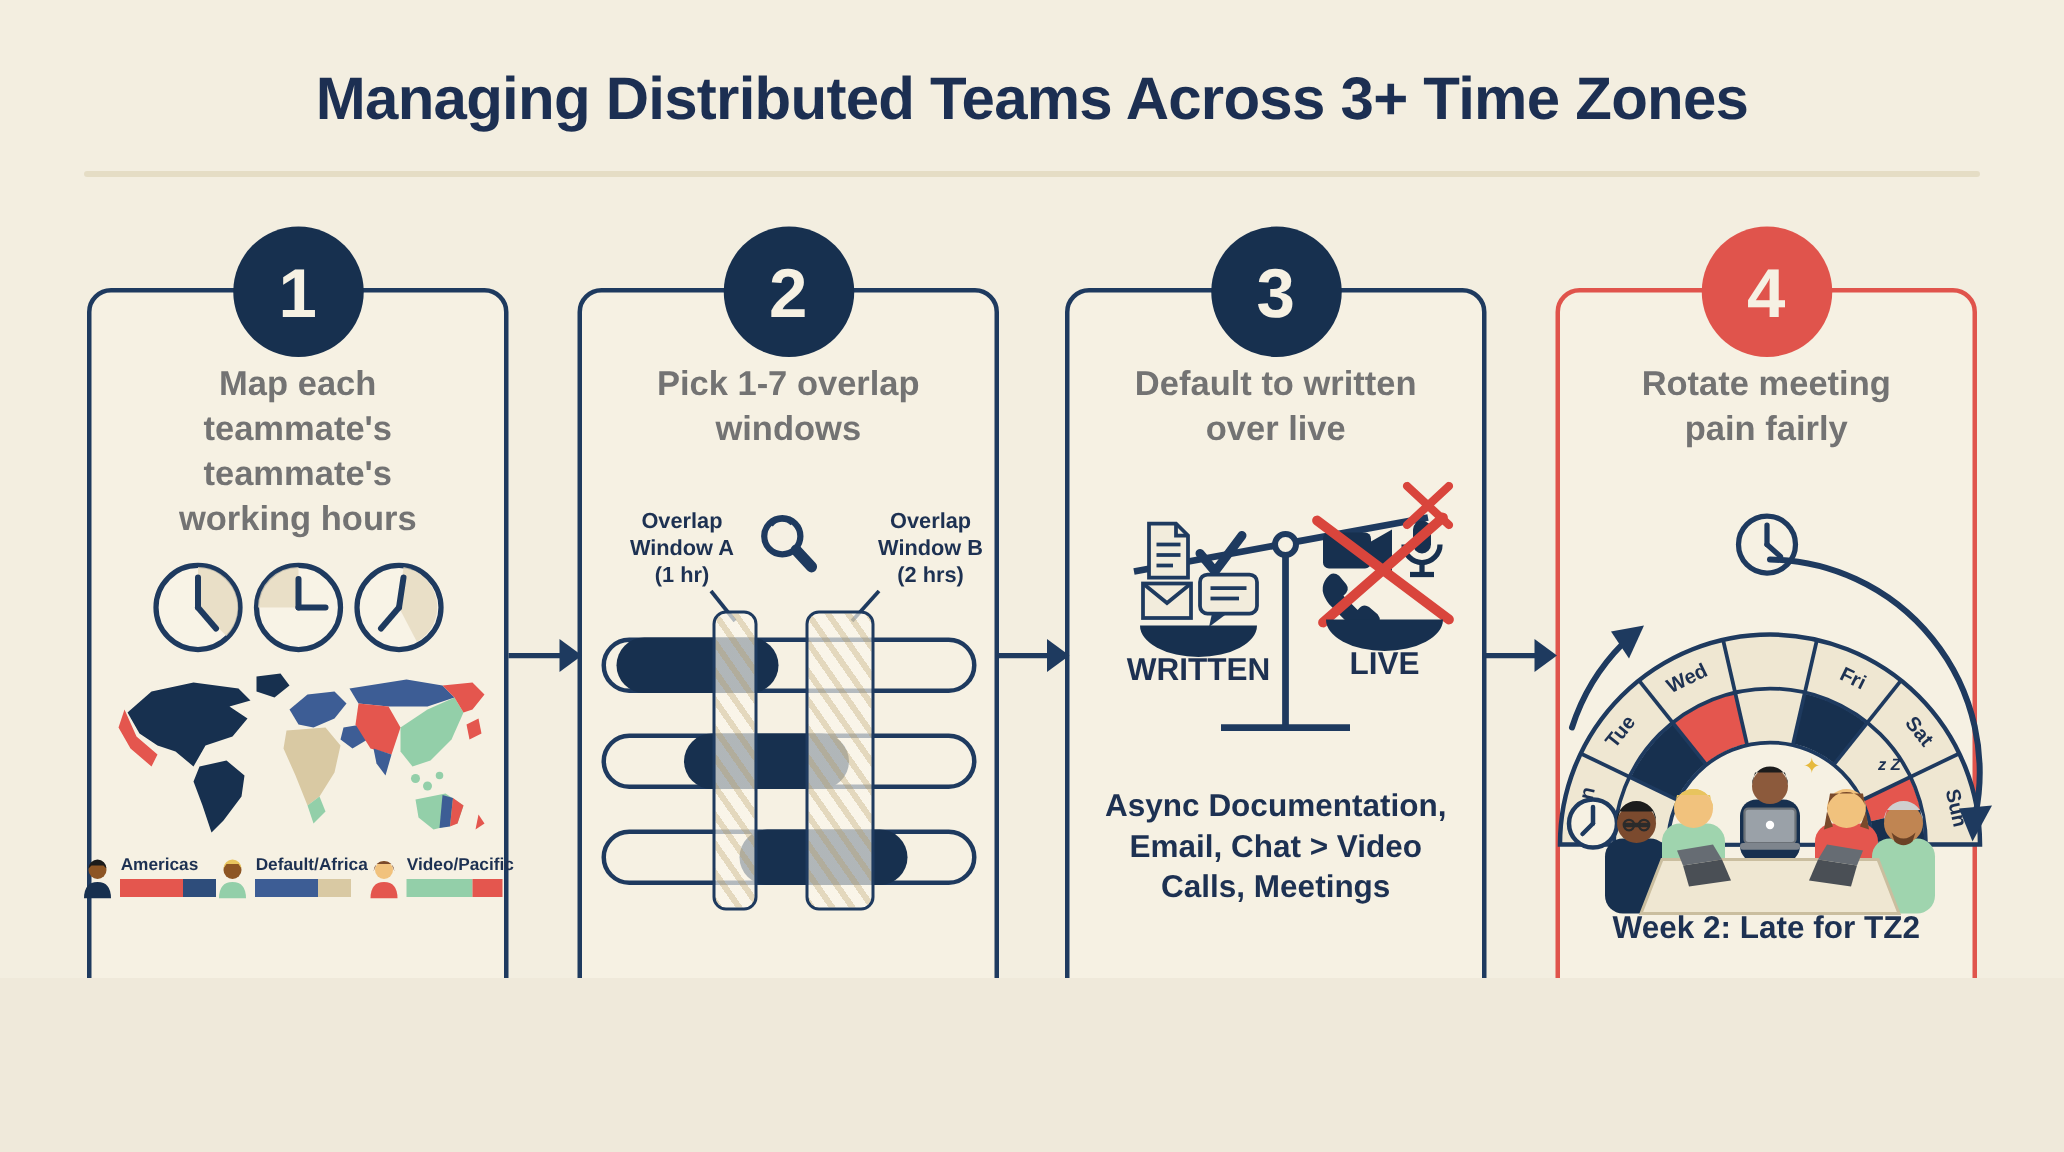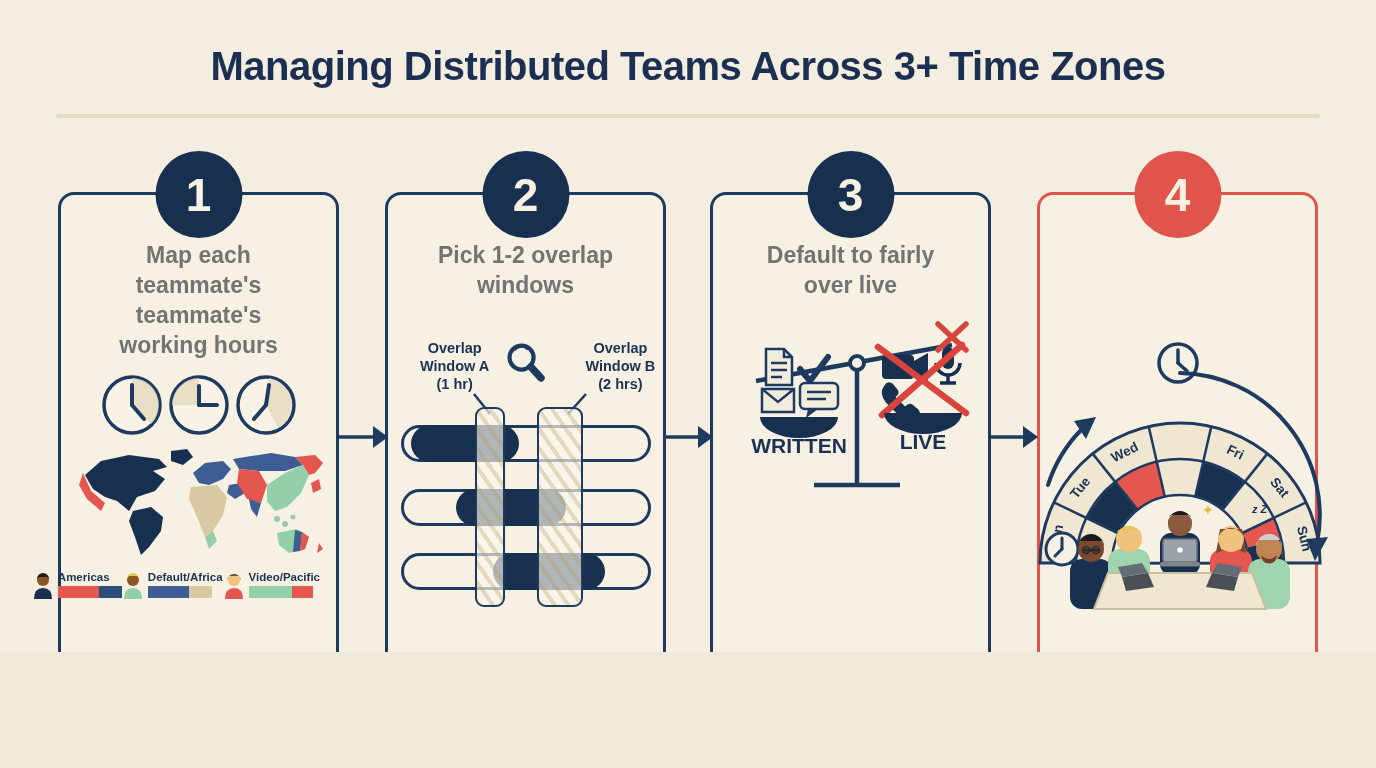--- a/index.html
+++ b/index.html
@@ -36,21 +36,21 @@
     color:#737373; line-height:1.3;
   }
   .t1 { padding:0 52px; }
   .t2 { padding:0 34px; }
   .t3 { padding:0 28px; }
   .t4 { padding:0 50px; }
 
   .clocks-row { display:flex; justify-content:center; gap:3px; margin-top:12px; }
   .map-wrap { display:flex; justify-content:center; margin-top:8px; }
   .legend {
-    display:flex; justify-content:flex-end; padding:0 16px; margin-top:8px;
+    display:flex; justify-content:center; padding:0 16px; margin-top:8px;
   }
   .legend-item { display:flex; gap:4px; align-items:flex-start; }
   .legend-col { display:flex; flex-direction:column; }
   .legend-label { font-size:11.5px; font-weight:800; color:#1d3152; }
   .legend-bar { display:flex; width:64px; height:12px; margin-top:3px; }
   .legend-bar span { height:100%; }
   .bar-americas .s1 { width:65%; background:#e4564e; }
   .bar-americas .s2 { width:35%; background:#2e4d7b; }
   .bar-europe .s1 { width:65%; background:#3d5d95; }
   .bar-europe .s2 { width:35%; background:#d9c9a3; }
@@ -194,21 +194,21 @@
               <span class="s1"></span>
               <span class="s2"></span>
             </span>
         </div>
       </div>
     </div>
   </div>
 
   <div class="card" style="left:385px;">
     <div class="badge">2</div>
-    <div class="card-title t2">Pick 1-2 overlap windows</div>
+    <div class="card-title t2">Pick 1-7 overlap windows</div>
 
     <div class="ov-labels">
       <div class="ov-label">Overlap Window A (1 hr)</div>
       <svg width="48" height="50" viewBox="0 0 48 50">
         <circle cx="20" cy="18" r="13" fill="rgba(245,240,227,0.6)" stroke="#1e3a5f" stroke-width="4.5"></circle>
         <path d="M12,10 A10,10 0 0 1 27,9" fill="none" stroke="#1e3a5f" stroke-width="3"></path>
         <line x1="30" y1="28" x2="41" y2="40" stroke="#1e3a5f" stroke-width="8" stroke-linecap="round"></line>
       </svg>
       <div class="ov-label">Overlap Window B (2 hrs)</div>
     </div>
@@ -225,21 +225,21 @@
       <div class="tl-fill" style="top:72px; left:55px; width:110px;"></div>
       <div class="tl-bar" style="top:136px;"></div>
       <div class="tl-fill" style="top:136px; left:92px; width:112px;"></div>
       <div class="ov-window" style="left:74px; width:30px;"></div>
       <div class="ov-window" style="left:136px; width:46px;"></div>
     </div>
   </div>
 
   <div class="card" style="left:710px;">
     <div class="badge">3</div>
-    <div class="card-title t3">Default to fairly over live</div>
+    <div class="card-title t3">Default to written over live</div>
 
     <div class="scale-wrap">
       <svg width="262" height="190" viewBox="0 0 262 190">
         <line x1="131" y1="42" x2="131" y2="164" stroke="#1e3a5f" stroke-width="4.5"></line>
         <line x1="88" y1="164" x2="174" y2="164" stroke="#1e3a5f" stroke-width="4.5"></line>
         <line x1="30" y1="60" x2="226" y2="24" stroke="#1e3a5f" stroke-width="4.5"></line>
         <circle cx="131" cy="42" r="7" fill="#f6f1e3" stroke="#1e3a5f" stroke-width="4"></circle>
         <g>
           <line x1="212" y1="3" x2="240" y2="29" stroke="#d9453c" stroke-width="5.5" stroke-linecap="round"></line>
           <line x1="240" y1="3" x2="212" y2="29" stroke="#d9453c" stroke-width="5.5" stroke-linecap="round"></line>
@@ -281,24 +281,26 @@
           <line x1="152" y1="26" x2="240" y2="92" stroke="#d9453c" stroke-width="6.5" stroke-linecap="round"></line>
           <line x1="236" y1="24" x2="156" y2="94" stroke="#d9453c" stroke-width="6.5" stroke-linecap="round"></line>
         </g>
         <path d="M34,96 A39,21 0 0 0 112,96 Z" fill="#17304f"></path>
         <path d="M158,92 A39,21 0 0 0 236,92 Z" fill="#17304f"></path>
         <text x="73" y="132" text-anchor="middle" font-size="21" font-weight="800" fill="#1d3152">WRITTEN</text>
         <text x="197" y="128" text-anchor="middle" font-size="21" font-weight="800" fill="#1d3152">LIVE</text>
       </svg>
     </div>
 
+    <div class="c3-caption">Async Documentation, Email, Chat &gt; Video Calls, Meetings</div>
   </div>
 
   <div class="card red-card" style="left:1037px;">
     <div class="badge red">4</div>
+    <div class="card-title t4">Rotate meeting pain fairly</div>
 
     <div class="c4-clock-top">
       <svg width="44" height="44" viewBox="0 0 44 44">
         <circle cx="22" cy="22" r="19" fill="#f6f1e3" stroke="#1e3a5f" stroke-width="3.5"></circle>
         <line x1="22" y1="22" x2="22" y2="9" stroke="#1e3a5f" stroke-width="3.5" stroke-linecap="round"></line>
         <line x1="22" y1="22" x2="31" y2="30" stroke="#1e3a5f" stroke-width="3.5" stroke-linecap="round"></line>
       </svg>
     </div>
 
     <div class="c4-wheel">
@@ -389,20 +391,21 @@
           <path d="M56,80 L52,70 L76,66 L82,76 Z" fill="#666c73"></path>
         </g>
         <g>
           <path d="M146,76 L172,80 L168,94 L140,90 Z" fill="#4a4f55"></path>
           <path d="M172,80 L176,70 L152,66 L146,76 Z" fill="#666c73"></path>
         </g>
       </svg>
     </div>
 
     <div class="c4-lines">
+      <div>Week 2: Late for TZ2</div>
     </div>
   </div>
 
   <svg class="flow-arrow" style="left:337px;" width="52" height="36" viewBox="0 0 52 36">
     <line x1="2" y1="18" x2="38" y2="18" stroke="#1e3a5f" stroke-width="3.5"></line>
     <polygon points="36,7 51,18 36,29" fill="#1e3a5f"></polygon>
   </svg>
   <svg class="flow-arrow" style="left:662px;" width="52" height="36" viewBox="0 0 52 36">
     <line x1="2" y1="18" x2="38" y2="18" stroke="#1e3a5f" stroke-width="3.5"></line>
     <polygon points="36,7 51,18 36,29" fill="#1e3a5f"></polygon>

